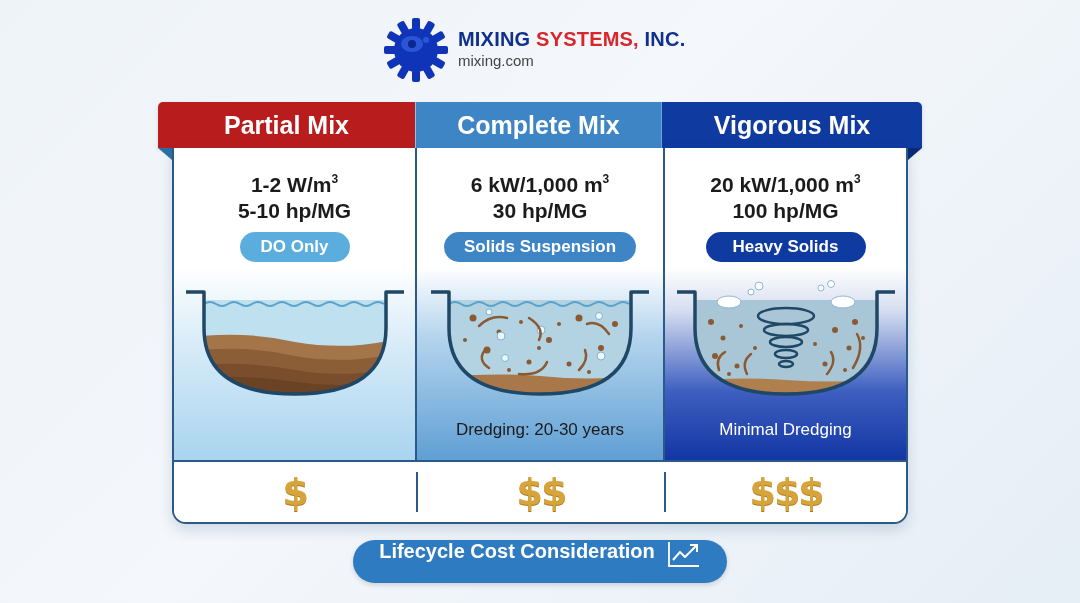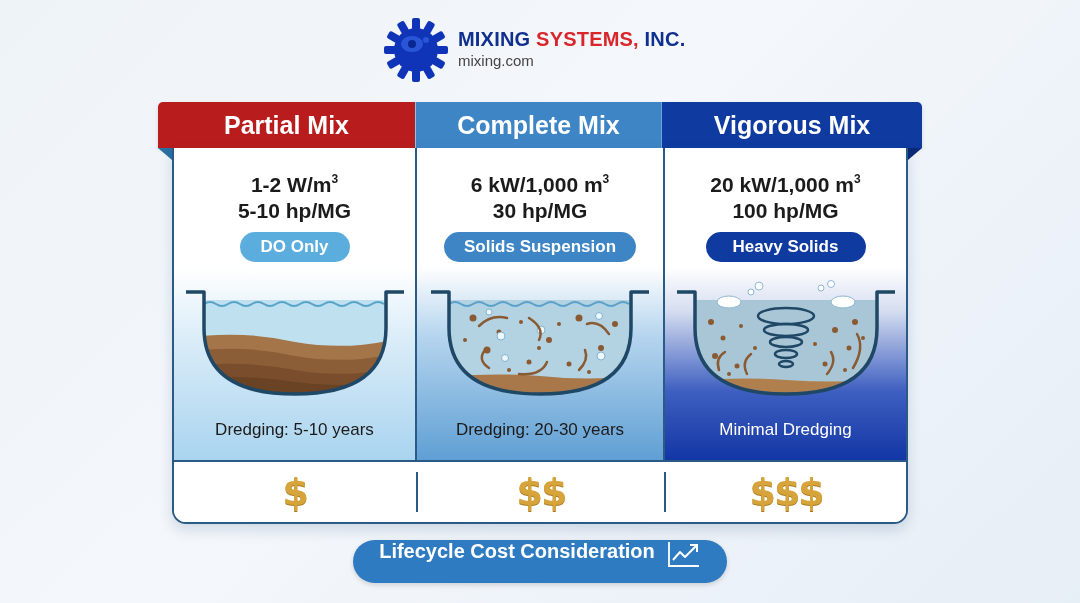--- a/index.html
+++ b/index.html
@@ -118,21 +118,20 @@
         <g clip-path="url(#bowl1)">
           <rect x="0" y="22" width="222" height="100" fill="#bfe0ef"></rect>
           <path d="M0 60 Q60 52 111 64 Q170 74 222 58 L222 122 L0 122 Z" fill="#a5754a"></path>
           <path d="M0 74 Q60 66 111 78 Q170 88 222 72 L222 122 L0 122 Z" fill="#8c5e37"></path>
           <path d="M0 88 Q60 82 111 92 Q170 102 222 86 L222 122 L0 122 Z" fill="#7a4e2c"></path>
           <path d="M0 100 Q60 96 111 104 Q170 112 222 98 L222 122 L0 122 Z" fill="#6a4224"></path>
         </g>
         <path d="M20 26 q6 -4 12 0 t12 0 t12 0 t12 0 t12 0 t12 0 t12 0 t12 0 t12 0 t12 0 t12 0 t12 0 t12 0 t12 0 t12 0" fill="none" stroke="#5aa2c8" stroke-width="2"></path>
         <path d="M2 14 L20 14 L20 50 Q20 116 111 116 Q202 116 202 50 L202 14 L220 14" fill="none" stroke="#1f4766" stroke-width="3.5" stroke-linejoin="round"></path>
       </svg>
-      <div class="dredge">Dredging: 5-10 years</div>
     </div>
 
     <div class="col c2">
       <div class="power">
         <div><span>6 kW/1,000 m</span><sup>3</sup></div>
         <div>30 hp/MG</div>
       </div>
       <div class="pill">Solids Suspension</div>
       <svg class="tank" viewBox="0 0 222 120">
         <defs>

